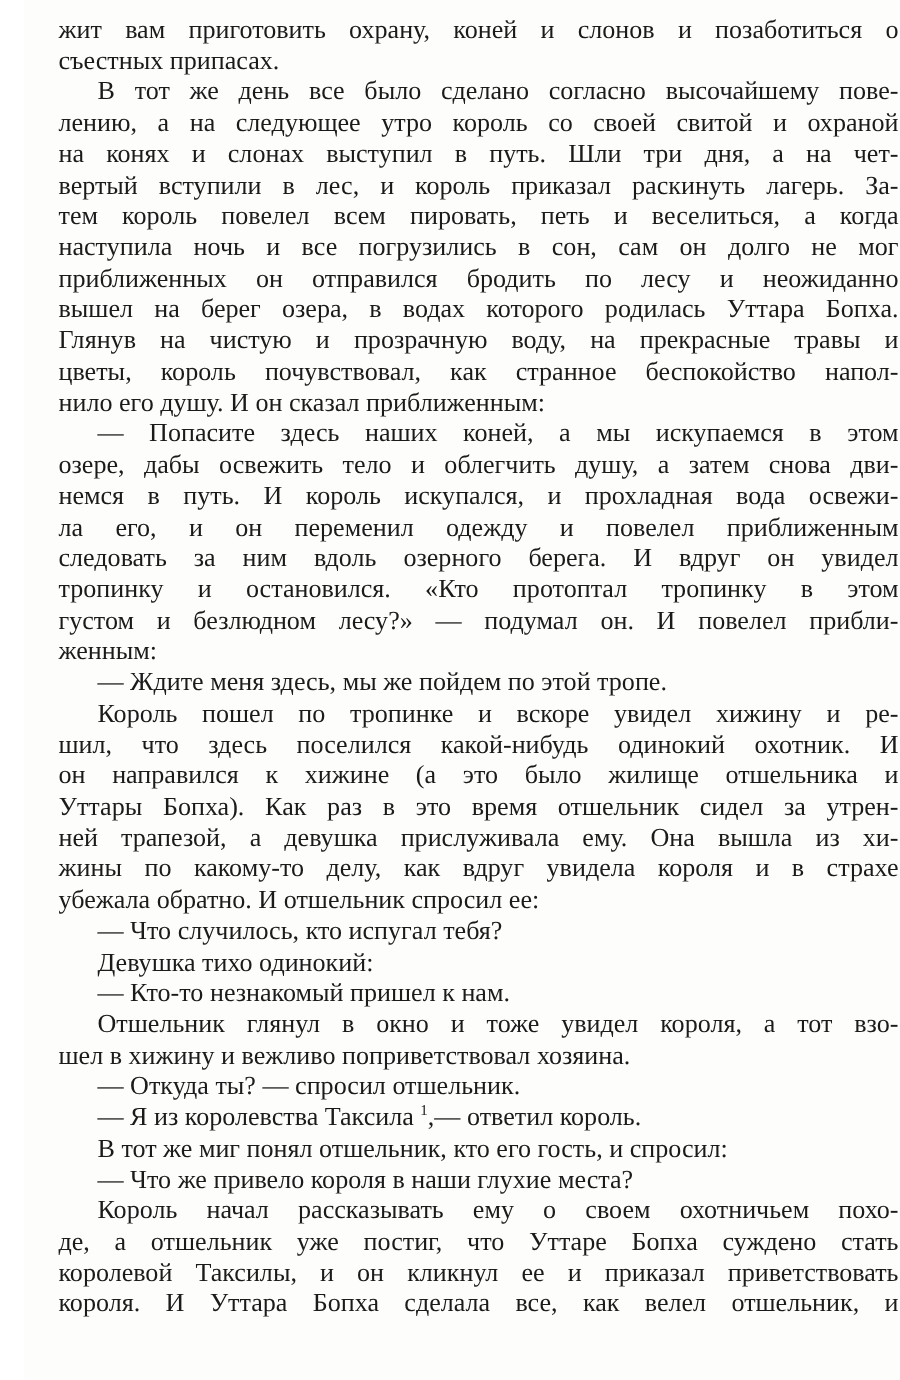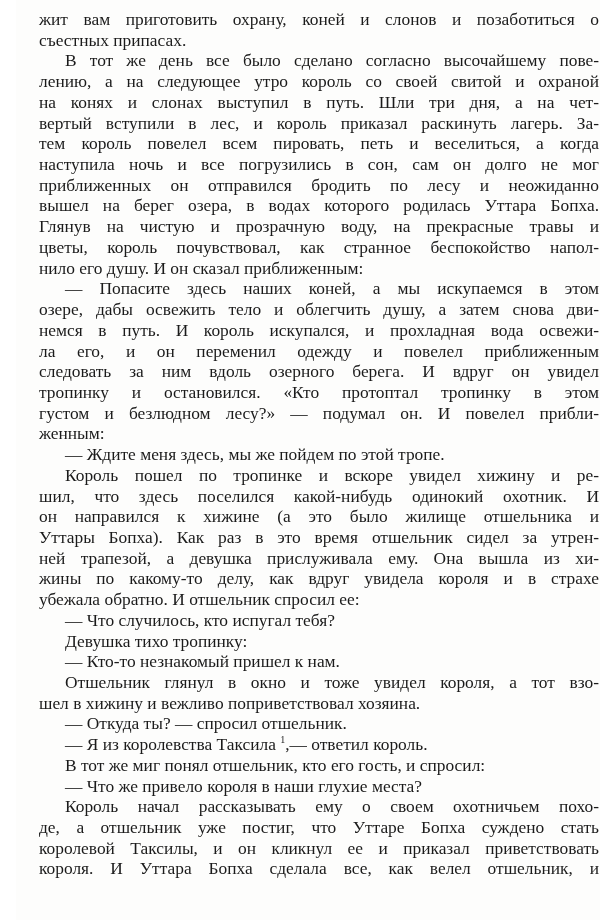--- a/index.html
+++ b/index.html
@@ -55,21 +55,21 @@
       <span class="line last"><span>женным:</span></span>
       <span class="line dlg last"><span>— Ждите меня здесь, мы же пойдем по этой тропе.</span></span>
       <span class="line indent"><span>Король пошел по тропинке и вскоре увидел хижину и ре-</span></span>
       <span class="line"><span>шил, что здесь поселился какой-нибудь одинокий охотник. И</span></span>
       <span class="line"><span>он направился к хижине (а это было жилище отшельника и</span></span>
       <span class="line"><span>Уттары Бопха). Как раз в это время отшельник сидел за утрен-</span></span>
       <span class="line"><span>ней трапезой, а девушка прислуживала ему. Она вышла из хи-</span></span>
       <span class="line"><span>жины по какому-то делу, как вдруг увидела короля и в страхе</span></span>
       <span class="line last"><span>убежала обратно. И отшельник спросил ее:</span></span>
       <span class="line dlg last"><span>— Что случилось, кто испугал тебя?</span></span>
-      <span class="line dlg last"><span>Девушка тихо тропинку:</span></span>
+      <span class="line dlg last"><span>Девушка тихо одинокий:</span></span>
       <span class="line dlg last"><span>— Кто-то незнакомый пришел к нам.</span></span>
       <span class="line indent"><span>Отшельник глянул в окно и тоже увидел короля, а тот взо-</span></span>
       <span class="line last"><span>шел в хижину и вежливо поприветствовал хозяина.</span></span>
       <span class="line dlg last"><span>— Откуда ты? — спросил отшельник.</span></span>
       <span class="line dlg last"><span>— Я из королевства Таксила</span> <sup>1</sup><span>,— ответил король.</span></span>
       <span class="line dlg last"><span>В тот же миг понял отшельник, кто его гость, и спросил:</span></span>
       <span class="line dlg last"><span>— Что же привело короля в наши глухие места?</span></span>
       <span class="line indent"><span>Король начал рассказывать ему о своем охотничьем похо-</span></span>
       <span class="line"><span>де, а отшельник уже постиг, что Уттаре Бопха суждено стать</span></span>
       <span class="line"><span>королевой Таксилы, и он кликнул ее и приказал приветствовать</span></span>

